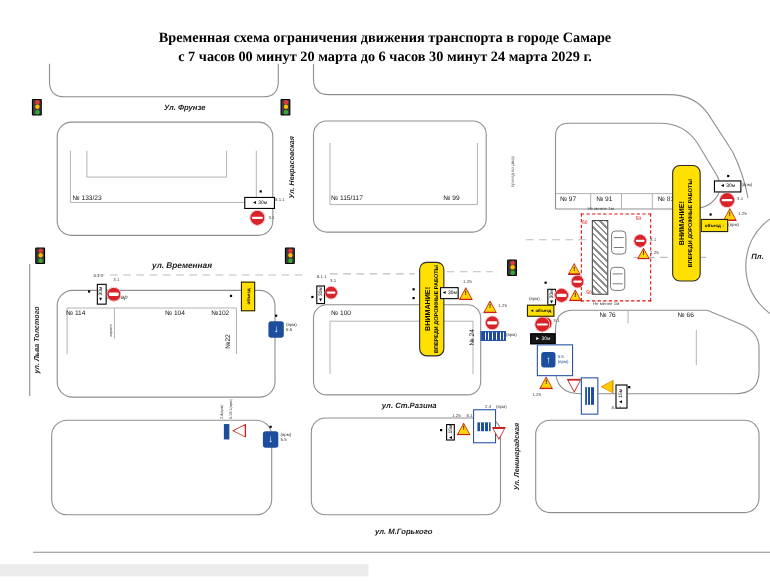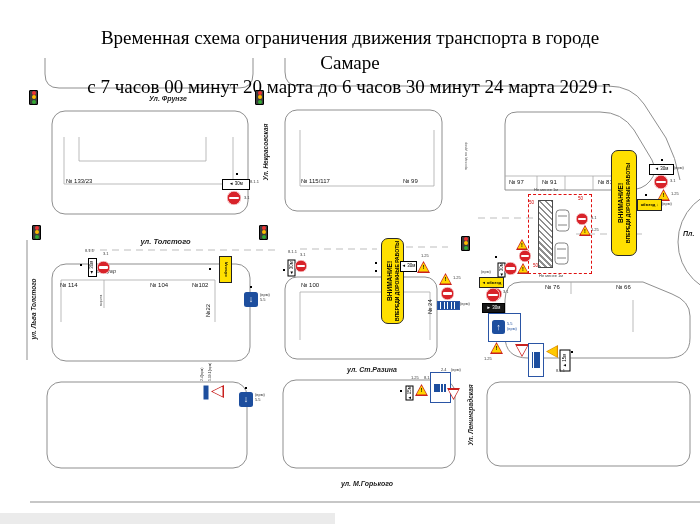--- a/index.html
+++ b/index.html
@@ -1,20 +1,20 @@
 <!DOCTYPE html>
 <html><head>
 <meta charset="utf-8">
 <style>
   html,body{margin:0;padding:0;background:#fff;}
   .page{position:relative;width:700px;height:530px;background:#fff;overflow:hidden;
         font-family:"Liberation Sans",sans-serif;}
   .abs{position:absolute;}
   svg.base{position:absolute;left:0;top:0;}
-  .title{font-family:"Liberation Serif",serif;font-size:19px;line-height:1.3;color:#000;text-align:center;font-weight:normal;}
+  .title{font-family:"Liberation Serif",serif;font-size:13px;line-height:1.3;color:#000;text-align:center;font-weight:bold;}
   .street{font-size:7px;font-weight:bold;font-style:italic;color:#1c1c1c;white-space:nowrap;}
   .ctr{text-align:center;}
   .rot{transform:rotate(-90deg);transform-origin:0 0;}
   .bnum{font-size:6px;color:#141414;white-space:nowrap;line-height:1;}
   .tiny{font-size:4px;color:#3a3a3a;white-space:nowrap;line-height:1;}
   .red50{font-size:4.5px;color:#d00000;line-height:1;}
   .grey{color:#666;}
   
   .noentry{border-radius:50%;background:#d8232a;box-shadow:inset 0 0 0 .5px #fff;}
   .noentry i{position:absolute;left:16%;top:40%;width:68%;height:20%;background:#fff;border-radius:1px;}
@@ -104,21 +104,21 @@
     </g>
     <rect x="0" y="513" width="335" height="11" fill="#d7d7d7" opacity="0.5"></rect>
   </svg>
 
   <div class="abs title" style="left:70px;top:26px;width:560px;">
     <div>Временная схема ограничения движения транспорта в городе Самаре</div>
     <div>с 7 часов 00 минут 20 марта до 6 часов 30 минут 24 марта 2029 г.</div>
   </div>
 
   <div class="abs street ctr" style="left:128px;top:95px;width:80px;">Ул. Фрунзе</div>
-  <div class="abs street ctr" style="left:118px;top:237px;width:95px;font-size:7.5px;">ул. Толстого</div>
+  <div class="abs street ctr" style="left:118px;top:237px;width:95px;font-size:7.5px;">ул. Временная</div>
   <div class="abs street ctr" style="left:332px;top:366px;width:80px;">ул. Ст.Разина</div>
   <div class="abs street ctr" style="left:322px;top:480px;width:90px;">ул. М.Горького</div>
   <div class="abs street" style="left:683px;top:230px;">Пл.</div>
   <div class="abs street rot ctr" style="left:262px;top:188px;width:72px;font-size:6.5px;">Ул. Некрасовская</div>
   <div class="abs street rot ctr" style="left:30px;top:348px;width:78px;font-size:6.5px;">ул. Льва Толстого</div>
   <div class="abs street rot ctr" style="left:467px;top:452px;width:74px;font-size:6.5px;">Ул. Ленинградская</div>
   <div class="abs tiny rot ctr grey" style="left:464px;top:182px;width:52px;">проезд во двор</div>
   <div class="abs tiny" style="left:92px;top:269px;font-size:5.5px;font-style:italic;">тротуар</div>
   <div class="abs tiny rot" style="left:100px;top:306px;width:22px;font-size:3.5px;">ворота</div>
 

